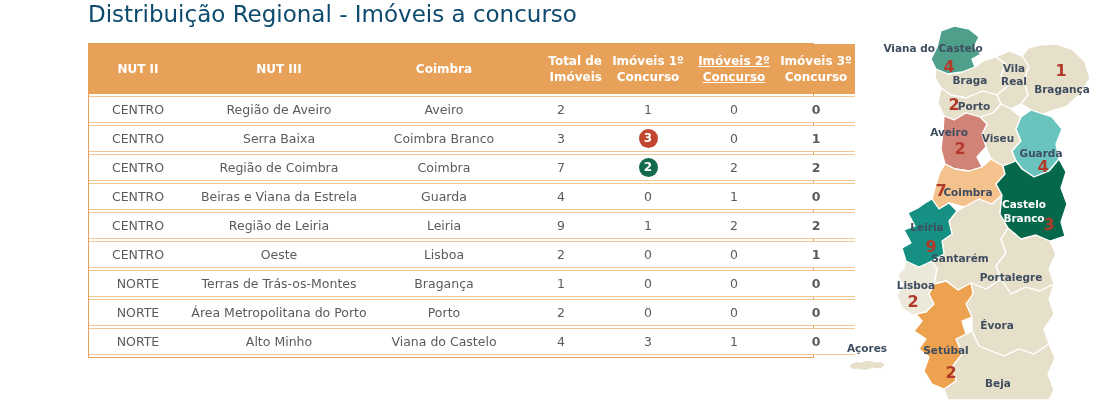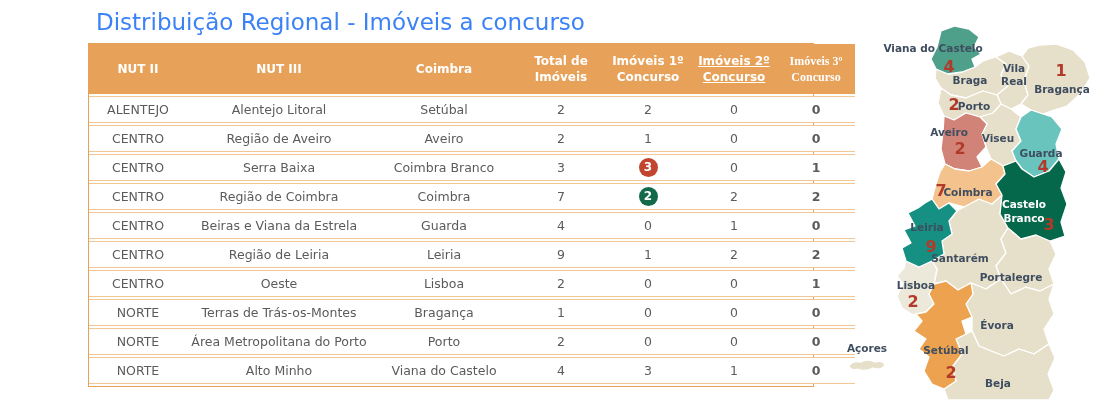--- a/index.html
+++ b/index.html
@@ -2,22 +2,22 @@
 <html><head>
 <meta charset="utf-8">
 <style>
   html,body { margin:0; padding:0; }
   body {
     width:1120px; height:400px; overflow:hidden; background:#ffffff;
     font-family:"DejaVu Sans","Liberation Sans",sans-serif;
     position:relative;
   }
   .page-title {
-    position:absolute; left:88px; top:1px; margin:8px;
-    font-size:23px; font-weight:400; color:#3b82f6; white-space:nowrap;
+    position:absolute; left:88px; top:1px; margin:0;
+    font-size:23px; font-weight:400; color:#0c4a6e; white-space:nowrap;
   }
   .table-wrap {
     position:absolute; left:88px; top:43px; width:724px;
     border:1px solid #E8A159; background:#fff;
   }
   table.rtable {
     width:100%; table-layout:fixed;
     border-collapse:separate; border-spacing:0 2px; margin-top:-2px;
   }
   table.rtable thead th {
@@ -55,36 +55,27 @@
 
 <h1 class="page-title">Distribuição Regional - Imóveis a concurso</h1>
 
 <div class="table-wrap">
   <table class="rtable">
     <thead>
       <tr id="header-row">
           <th style="width: 92px;">NUT II</th>
           <th style="width: 178px;">NUT III</th>
           <th style="width: 140px;">Coimbra</th>
-          <th style="width: 82px;">Total de Imóveis</th>
+          <th style="width: 82px; text-align: right;">Total de Imóveis</th>
           <th style="width: 80px; text-align: center;">Imóveis 1º Concurso</th>
           <th style="width: 80px; text-decoration: underline;">Imóveis 2º Concurso</th>
-          <th style="width: 72px; font-family: Liberation Serif, serif;">Imóveis 3º Concurso</th>
+          <th style="width: 72px;">Imóveis 3º Concurso</th>
         </tr>
     </thead>
     <tbody id="body-rows">
-        <tr>
-          <td>ALENTEJO</td>
-          <td>Alentejo Litoral</td>
-          <td>Setúbal</td>
-          <td>2</td>
-          <td>2</td>
-          <td>0</td>
-          <td class="col-orange">0</td>
-        </tr>
         <tr>
           <td>CENTRO</td>
           <td>Região de Aveiro</td>
           <td>Aveiro</td>
           <td>2</td>
           <td>1</td>
           <td>0</td>
           <td class="col-orange">0</td>
         </tr>
         <tr>

